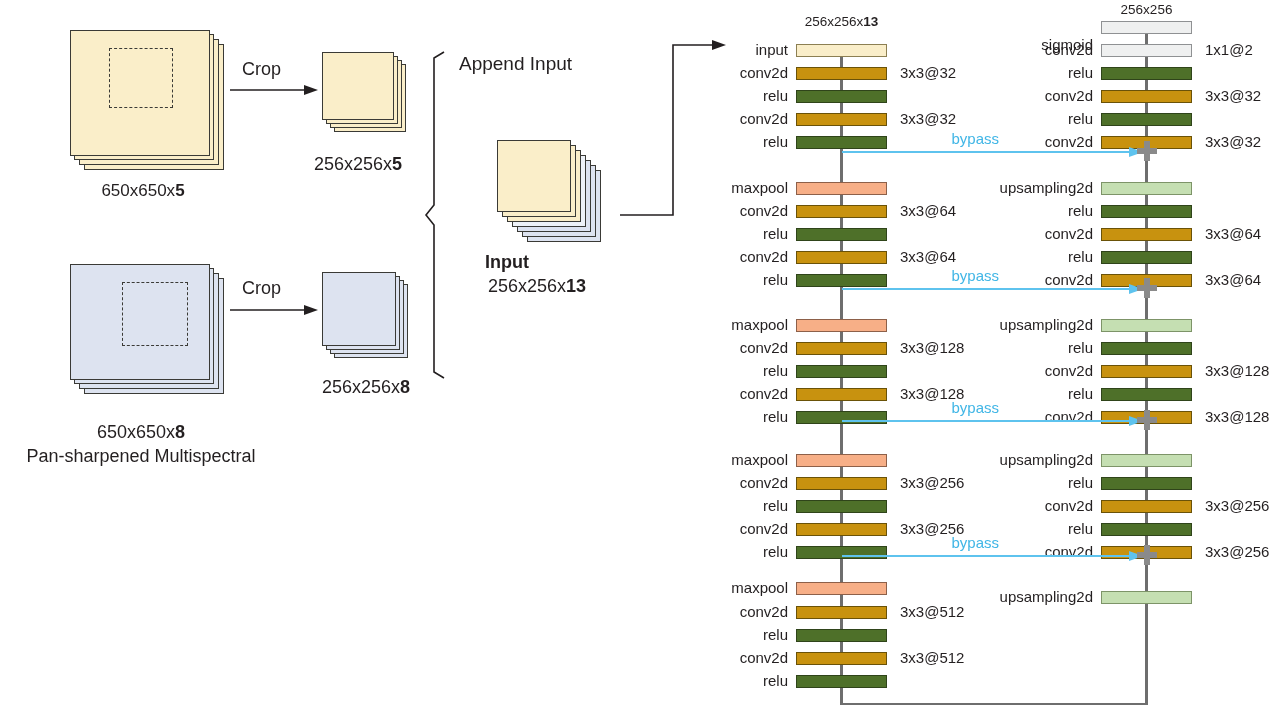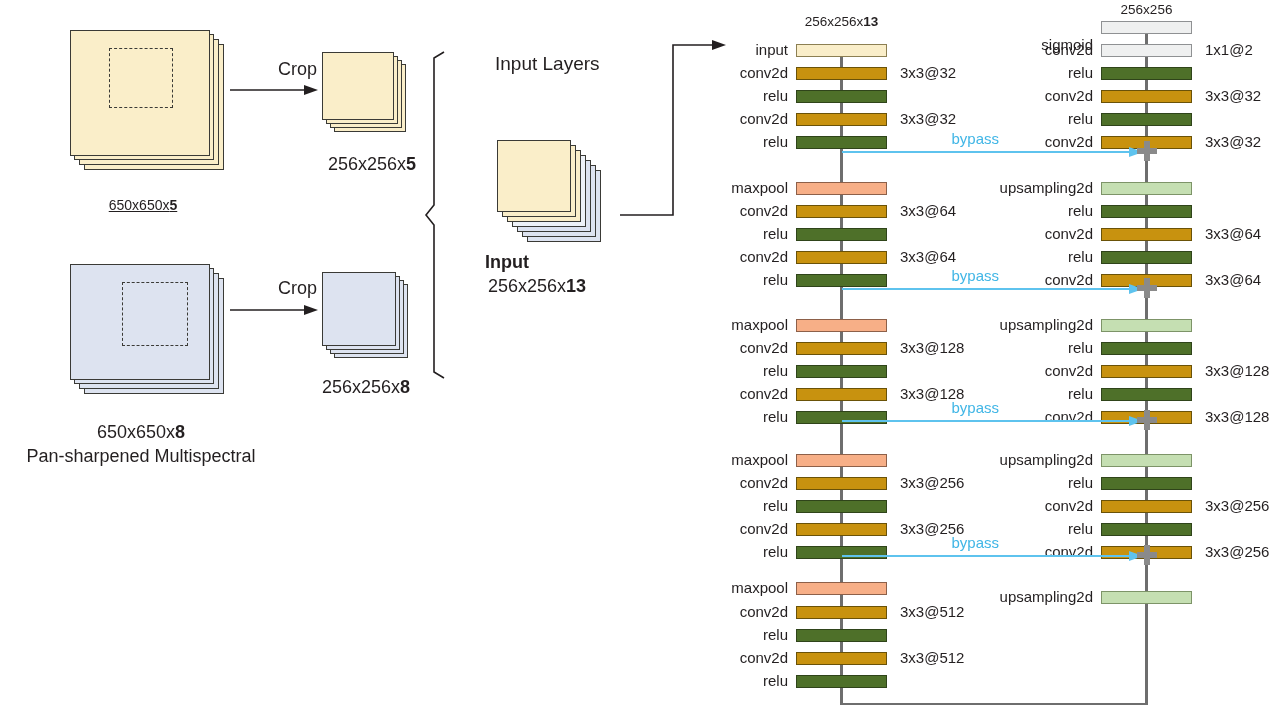--- a/index.html
+++ b/index.html
@@ -16,21 +16,21 @@
   
   .stack{position:absolute;}
   .sheet{position:absolute;border:1.4px solid #3a3a36;box-sizing:border-box;}
   .dashed{position:absolute;border:1.6px dashed #3a3a36;box-sizing:border-box;}
 
   
   .cap{position:absolute;text-align:center;line-height:1.35;white-space:nowrap;}
   .cap .b{font-weight:bold;}
 
   
-  .alabel{position:absolute;white-space:nowrap;margin-left:36px;}
+  .alabel{position:absolute;white-space:nowrap;}
 
   
   .bar{position:absolute;height:13px;border:1.3px solid #4a4a42;box-sizing:border-box;}
   .bar.cream{background:#faeec9;border-color:#8c7f52;}
   .bar.gold{background:#c8920f;border-color:#6a5208;}
   .bar.green{background:#4e7029;border-color:#2f441a;}
   .bar.peach{background:#f7af87;border-color:#8d6049;}
   .bar.ltgreen{background:#c5dfb2;border-color:#7d9468;}
   .bar.gray{background:#eff0f0;border-color:#8f9193;}
 
@@ -49,37 +49,37 @@
 
 <div id="root">
 
   <div class="stack" style="left:70px;top:30px;width:160px;height:140px;">
     <div class="sheet" style="left:14px;top:14px;width:140px;height:126px;background:#faeec9;"></div>
     <div class="sheet" style="left:9px;top:9px;width:140px;height:126px;background:#faeec9;"></div>
     <div class="sheet" style="left:4px;top:4px;width:140px;height:126px;background:#faeec9;"></div>
     <div class="sheet" style="left:0px;top:0px;width:140px;height:126px;background:#faeec9;"></div>
     <div class="dashed" style="left:39px;top:18px;width:64px;height:60px;"></div>
   </div>
-  <div class="cap" style="left:28px;top:196px;width:230px;font-size:14px;text-decoration:underline;">
+  <div class="cap" style="left:28px;top:180px;width:230px;font-size:17px;">
     <div><span>650x650x</span><span class="b">5</span></div>
   </div>
 
   <div class="alabel" style="left:242px;top:59px;font-size:18px;">Crop</div>
   <svg class="abs" style="left:230px;top:82px;width:90px;height:16px;" viewBox="0 0 90 16">
     <line x1="0" y1="8" x2="74" y2="8" stroke="#231f20" stroke-width="1.7"></line>
     <polygon points="74,3 88,8 74,13" fill="#231f20"></polygon>
   </svg>
 
   <div class="stack" style="left:322px;top:52px;width:90px;height:84px;">
     <div class="sheet" style="left:12px;top:12px;width:72px;height:68px;background:#faeec9;"></div>
     <div class="sheet" style="left:8px;top:8px;width:72px;height:68px;background:#faeec9;"></div>
     <div class="sheet" style="left:4px;top:4px;width:72px;height:68px;background:#faeec9;"></div>
     <div class="sheet" style="left:0px;top:0px;width:72px;height:68px;background:#faeec9;"></div>
   </div>
-  <div class="cap" style="left:302px;top:152px;width:140px;font-size:18px;text-align:center;">
+  <div class="cap" style="left:288px;top:152px;width:140px;font-size:18px;text-align:center;">
     <span>256x256x</span><span class="b">5</span>
   </div>
 
   <div class="stack" style="left:70px;top:264px;width:160px;height:130px;">
     <div class="sheet" style="left:14px;top:14px;width:140px;height:116px;background:#dde3f0;"></div>
     <div class="sheet" style="left:9px;top:9px;width:140px;height:116px;background:#dde3f0;"></div>
     <div class="sheet" style="left:4px;top:4px;width:140px;height:116px;background:#dde3f0;"></div>
     <div class="sheet" style="left:0px;top:0px;width:140px;height:116px;background:#dde3f0;"></div>
     <div class="dashed" style="left:52px;top:18px;width:66px;height:64px;"></div>
   </div>
@@ -100,21 +100,21 @@
     <div class="sheet" style="left:4px;top:4px;width:74px;height:74px;background:#dde3f0;"></div>
     <div class="sheet" style="left:0px;top:0px;width:74px;height:74px;background:#dde3f0;"></div>
   </div>
   <div class="cap" style="left:296px;top:375px;width:140px;font-size:18px;">
     <span>256x256x</span><span class="b">8</span>
   </div>
 
   <svg class="abs" style="left:424px;top:50px;width:28px;height:330px;" viewBox="0 0 28 330" preserveAspectRatio="none">
     <path d="M20,2 L10,8 L10,155 L2,165 L10,175 L10,322 L20,328" fill="none" stroke="#231f20" stroke-width="1.6"></path>
   </svg>
-  <div class="alabel" style="left:459px;top:53px;font-size:19px;">Input Layers</div>
+  <div class="alabel" style="left:459px;top:53px;font-size:19px;">Append Input</div>
 
   <div class="stack" style="left:497px;top:140px;width:110px;height:105px;">
     <div class="sheet" style="left:30px;top:30px;width:74px;height:72px;background:#dde3f0;"></div>
     <div class="sheet" style="left:25px;top:25px;width:74px;height:72px;background:#dde3f0;"></div>
     <div class="sheet" style="left:20px;top:20px;width:74px;height:72px;background:#dde3f0;"></div>
     <div class="sheet" style="left:15px;top:15px;width:74px;height:72px;background:#eef2f8;"></div>
     <div class="sheet" style="left:10px;top:10px;width:74px;height:72px;background:#faeec9;"></div>
     <div class="sheet" style="left:5px;top:5px;width:74px;height:72px;background:#faeec9;"></div>
     <div class="sheet" style="left:0px;top:0px;width:74px;height:72px;background:#faeec9;"></div>
   </div>

